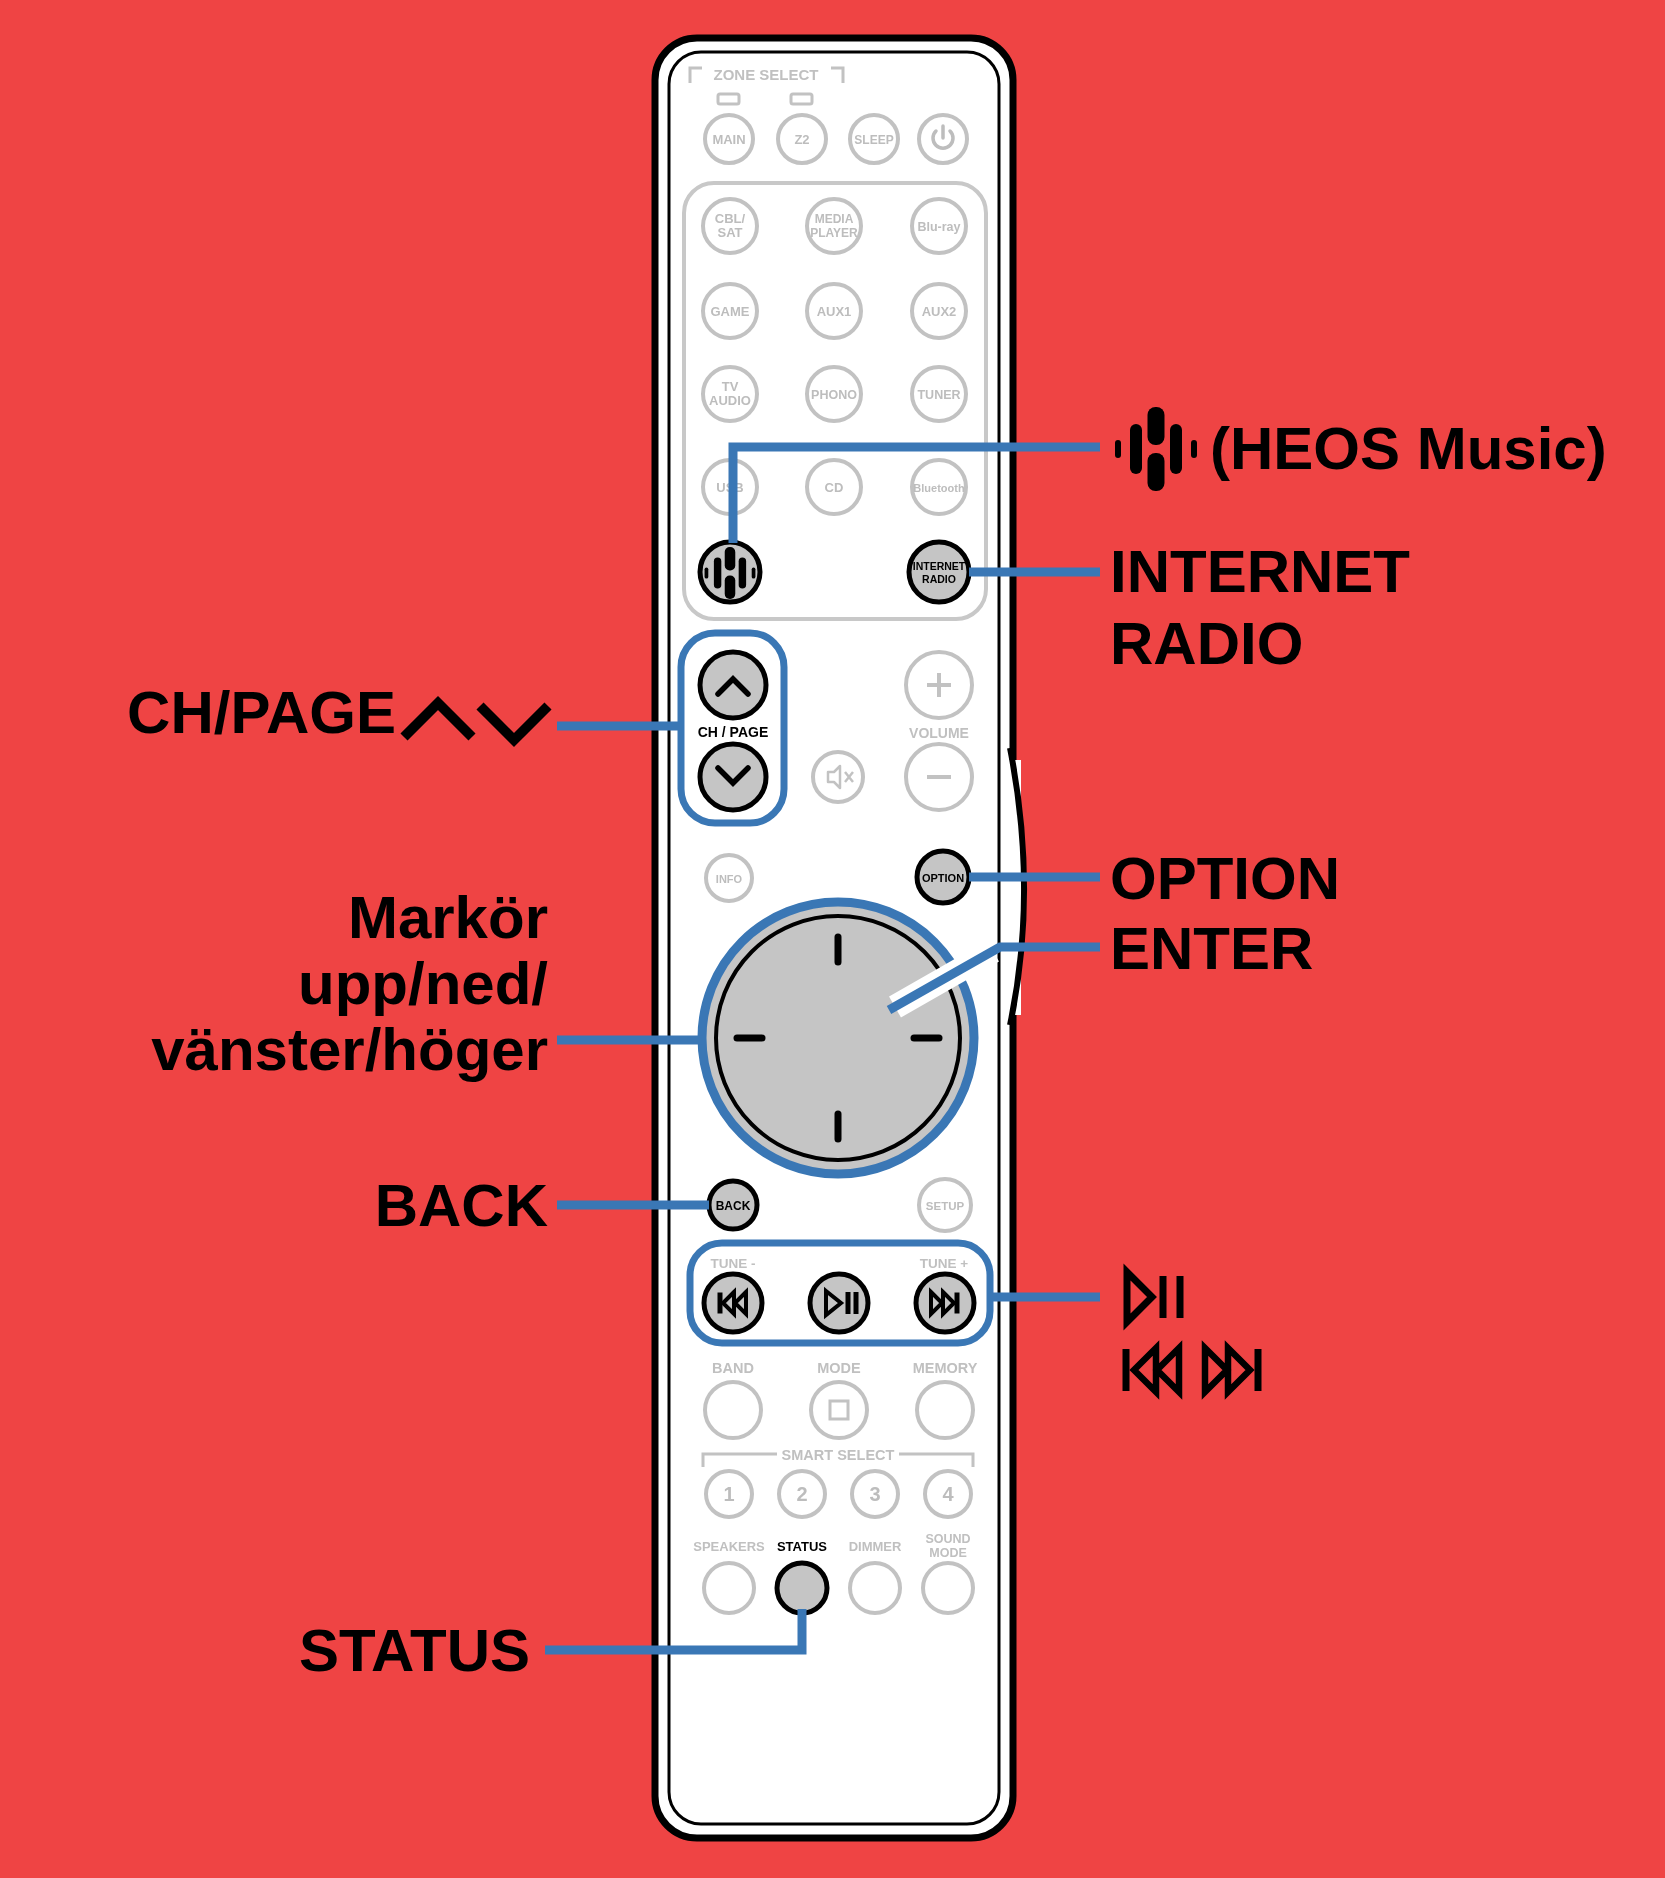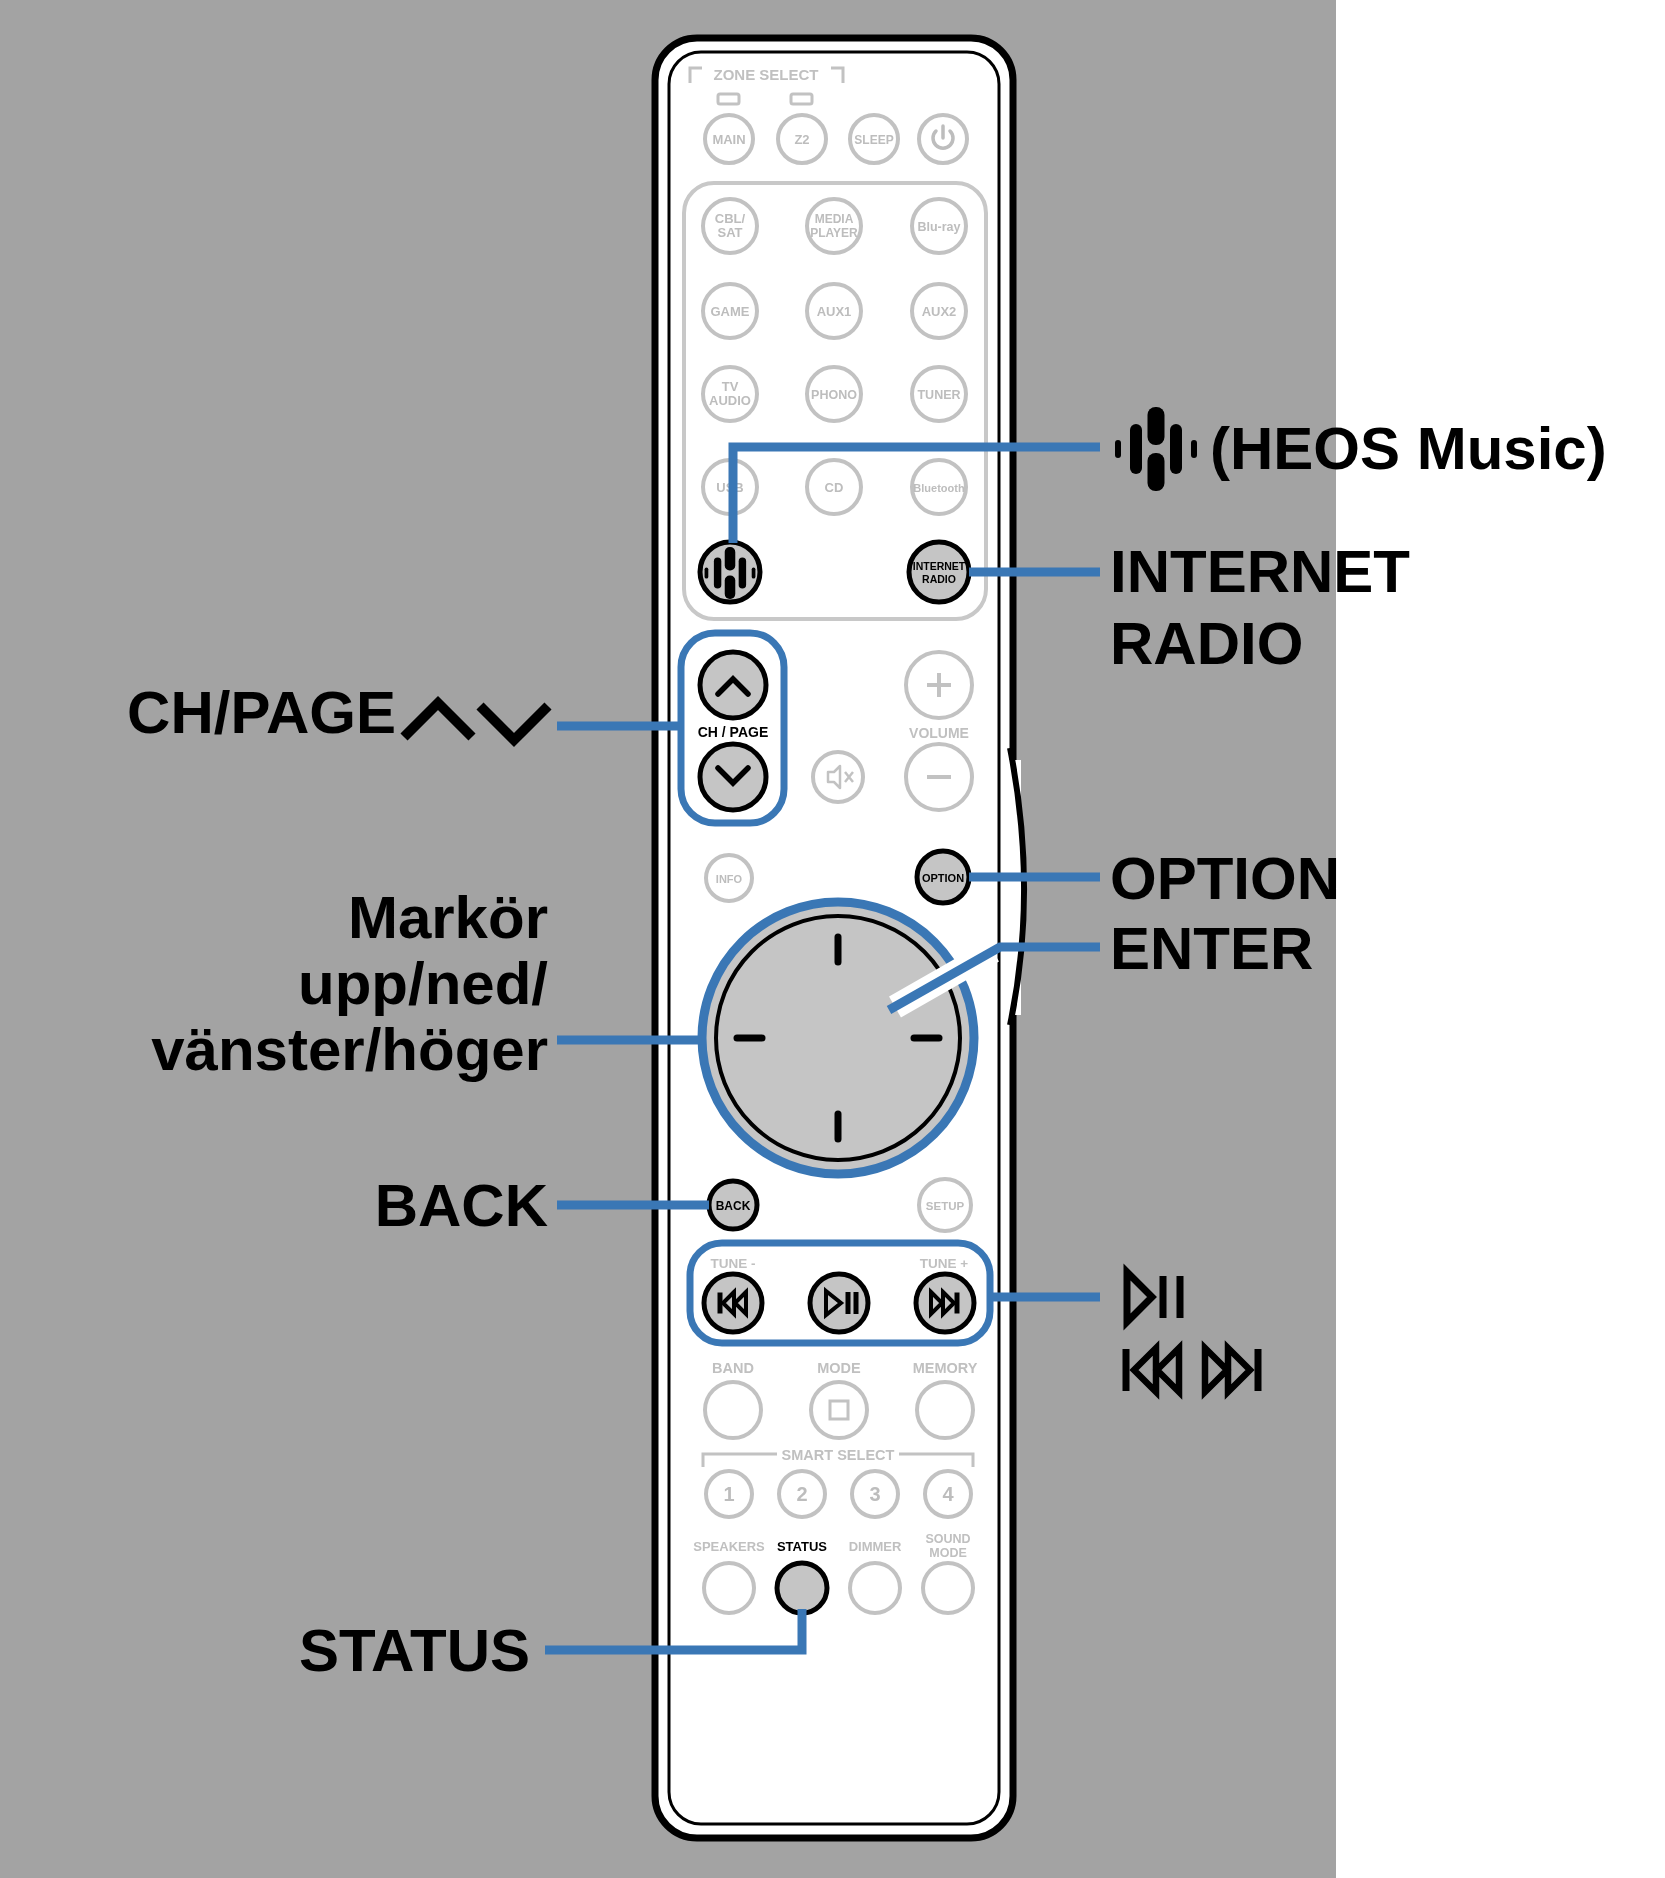--- a/index.html
+++ b/index.html
@@ -1,16 +1,16 @@
 <!DOCTYPE html>
 <html><head>
 <meta charset="utf-8">
 <style>
   html,body{margin:0;padding:0;background:#ffffff;}
-  .stage{width:1336px;height:1878px;position:relative;background:#a3a3a3;}
+  .stage{width:1665px;height:1878px;position:relative;background:#ef4444;}
   text{font-family:"Liberation Sans","DejaVu Sans",sans-serif;font-weight:bold;}
   .tg{fill:#bdbdbd;}          
   .tsec{fill:#c0c0c0;}        
   .tk{fill:#000000;}          
   .big{fill:#000000;font-size:60px;}
   .gout{stroke:#c2c2c2;stroke-width:4;fill:#ffffff;}
   .gout2{stroke:#c2c2c2;stroke-width:3;fill:none;}
   .kbtn{stroke:#000000;stroke-width:5;fill:#c5c5c5;}
   .blue{stroke:#3a77b5;fill:none;}
   .callout{stroke:#3a77b5;stroke-width:9;fill:none;}

